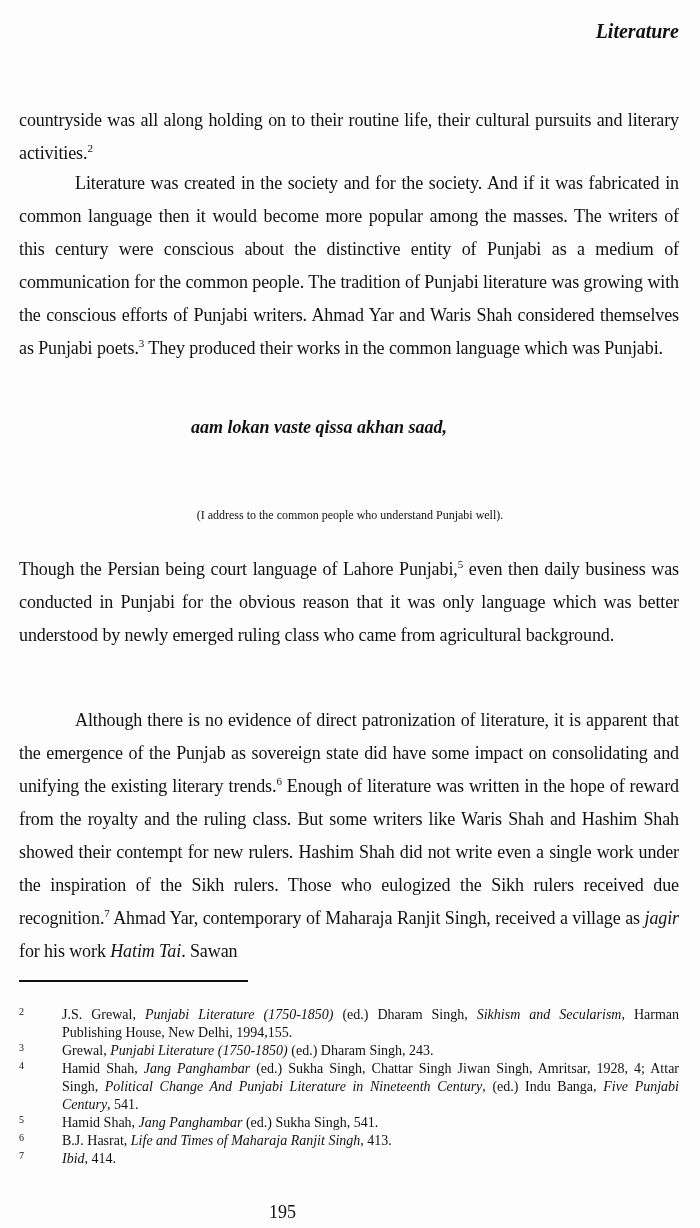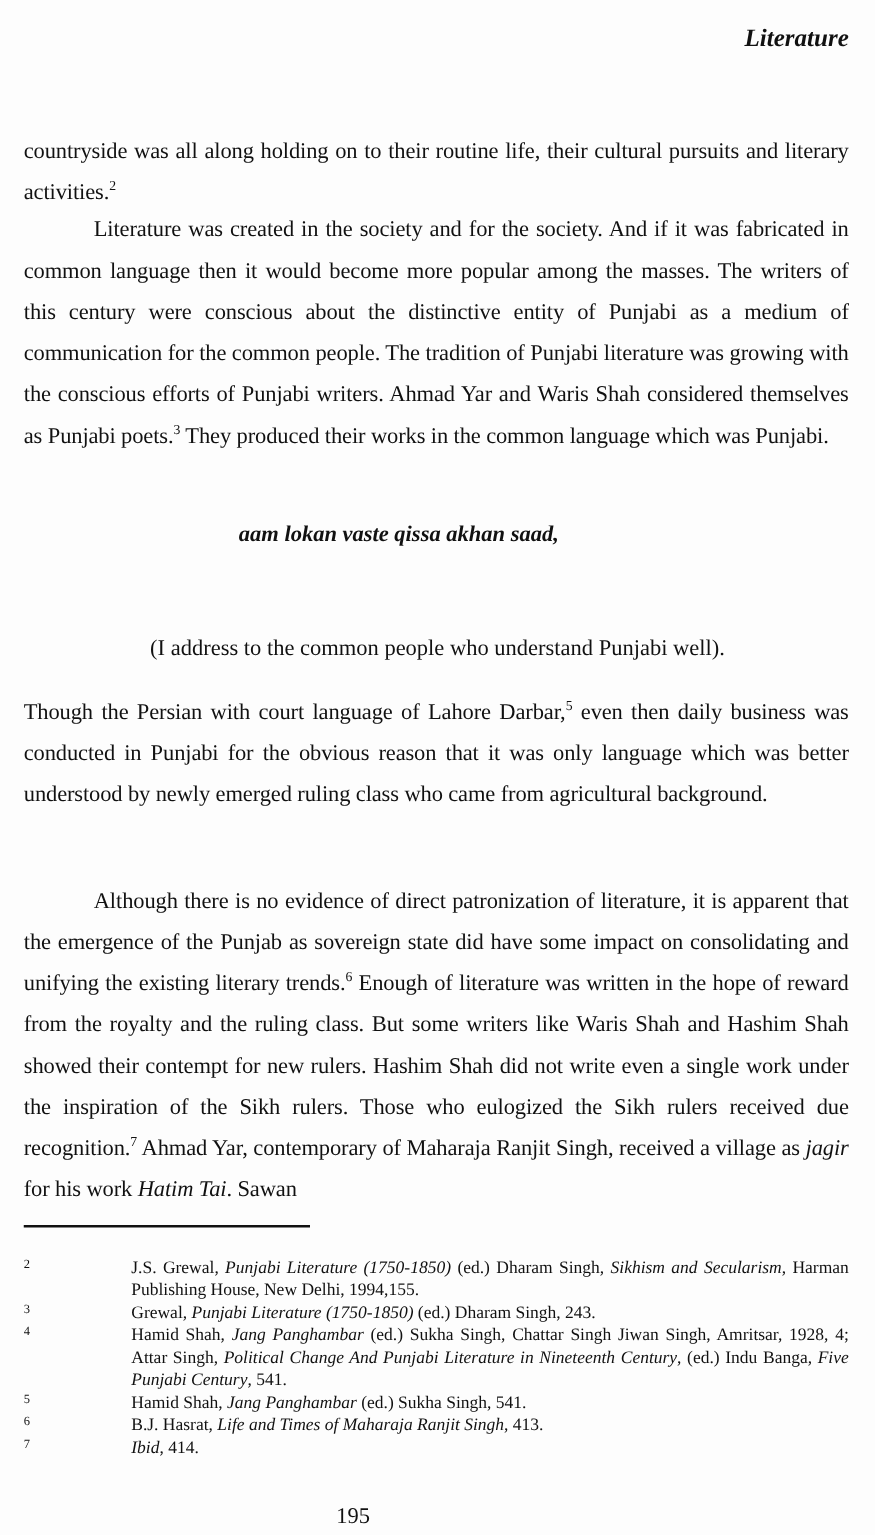--- a/index.html
+++ b/index.html
@@ -48,21 +48,21 @@
       left: 191px;
       font-style: italic;
       font-size: 18px;
       line-height: 33px;
     }
     .translation {
       position: absolute;
       left: 0;
       width: 700px;
       text-align: center;
-      font-size: 18px;
+      font-size: 12px;
     }
     .fn-rule {
       position: absolute;
       left: 19px;
       top: 980px;
       width: 229px;
       height: 2px;
       background: #111;
     }
     .footnotes {
@@ -80,21 +80,20 @@
     .fn-num {
       width: 43px;
       flex: 0 0 43px;
       font-size: 10px;
       line-height: 12px;
       padding-top: 0px;
     }
     .fn-text {
       flex: 1;
       text-align: justify;
-      margin-left: 43px;
     }
     .page-number {
       position: absolute;
       top: 1202px;
       left: 0;
       width: 565px;
       text-align: center;
       font-size: 18px;
     }
     i { font-style: italic; }
@@ -117,21 +116,21 @@
 </div>
 
 <div class="verse" style="top:411px;font-weight:bold;">
   <div>aam lokan vaste qissa akhan saad,</div>
 </div>
 
 <div class="translation" style="top:508px;">(I address to the common people who understand Punjabi well).</div>
 
 <div class="body-text" style="top:553px;">
   <p>
-    <span>Though the Persian with court language of Lahore Darbar,</span><sup>5</sup><span> even then daily business was conducted in Punjabi for the obvious reason that it was only language which was better understood by newly emerged ruling class who came from agricultural background.</span>
+    <span>Though the Persian being court language of Lahore Punjabi,</span><sup>5</sup><span> even then daily business was conducted in Punjabi for the obvious reason that it was only language which was better understood by newly emerged ruling class who came from agricultural background.</span>
   </p>
 </div>
 
 <div class="body-text" style="top:704px;">
   <p class="indent">
     <span>Although there is no evidence of direct patronization of literature, it is apparent that the emergence of the Punjab as sovereign state did have some impact on consolidating and unifying the existing literary trends.</span><sup>6</sup><span> Enough of literature was written in the hope of reward from the royalty and the ruling class. But some writers like Waris Shah and Hashim Shah showed their contempt for new rulers. Hashim Shah did not write even a single work under the inspiration of the Sikh rulers. Those who eulogized the Sikh rulers received due recognition.</span><sup>7</sup><span> Ahmad Yar, contemporary of Maharaja Ranjit Singh, received a village as </span><i>jagir</i><span> for his work </span><i>Hatim Tai</i><span>. Sawan</span>
   </p>
 </div>
 
 <div class="fn-rule"></div>

